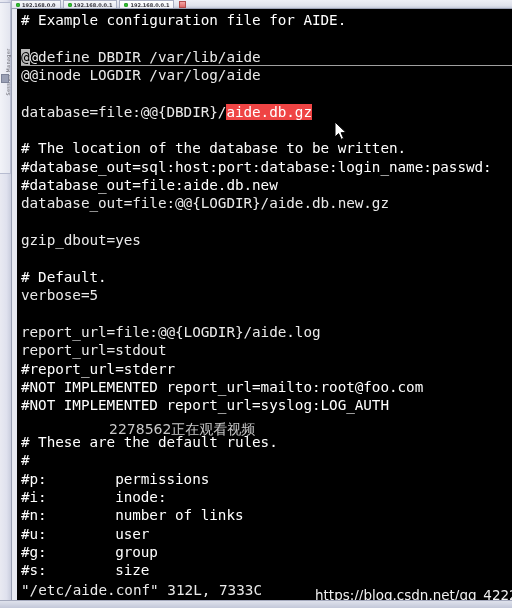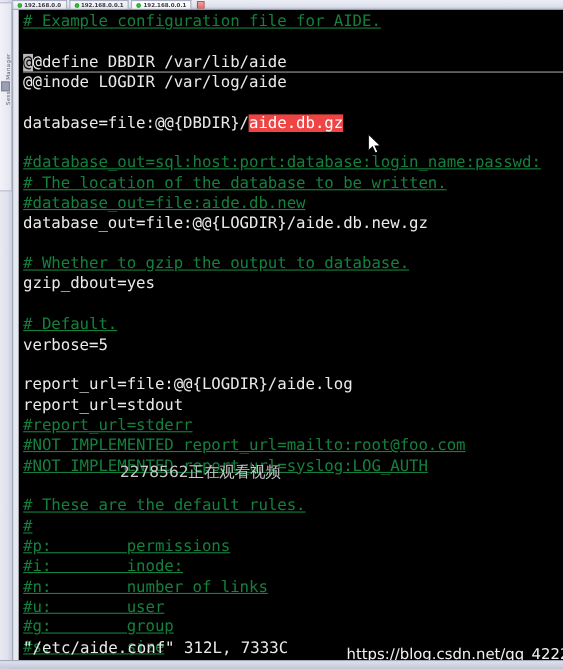--- a/index.html
+++ b/index.html
@@ -86,21 +86,21 @@
     position:absolute;left:4px;top:2px;right:0;bottom:0;
   }
   .line{
     height:18.35px;line-height:18.35px;
     font-family:"DejaVu Sans Mono", monospace;
     font-size:14.3px;
     white-space:pre;
     color:#e8e8e8;
     letter-spacing:-0.05px;
   }
-  .c-comment{color:#15803d;text-decoration:underline;}
+  .c-comment{color:#ffffff;}
   .c-plain{color:#eaeaea;}
   .sel{background:#ef4444;color:#ffffff;}
   .cursor-blk{background:#b9b9b9;color:#000000;}
   .cursorline{
     position:absolute;left:0;right:0;height:1px;background:#9f9f9f;
   }
 
   
   .statusline{
     position:absolute;left:4px;right:0;bottom:0;height:20px;line-height:20px;
@@ -165,26 +165,25 @@
   <div class="term-frame">
     <div class="term">
       <div class="term-inner" id="term-inner">
           <div class="line"><span class="c-comment"># Example configuration file for AIDE.</span></div>
           <div class="line">&nbsp;</div>
           <div class="line" style="position: relative;"><span class="c-plain"></span><span class="cursor-blk">@</span><span class="c-plain">@define DBDIR /var/lib/aide</span><div class="cursorline" style="bottom: 0px;"></div></div>
           <div class="line"><span class="c-plain">@@inode LOGDIR /var/log/aide</span></div>
           <div class="line">&nbsp;</div>
           <div class="line"><span class="c-plain">database=file:@@{DBDIR}/</span><span class="sel">aide.db.gz</span><span class="c-plain"></span></div>
           <div class="line">&nbsp;</div>
+          <div class="line"><span class="c-comment"># The location of the database to be written.</span></div>
           <div class="line"><span class="c-comment">#database_out=sql:host:port:database:login_name:passwd:</span></div>
-          <div class="line"><span class="c-comment"># The location of the database to be written.</span></div>
           <div class="line"><span class="c-comment">#database_out=file:aide.db.new</span></div>
           <div class="line"><span class="c-plain">database_out=file:@@{LOGDIR}/aide.db.new.gz</span></div>
           <div class="line">&nbsp;</div>
-          <div class="line"><span class="c-comment"># Whether to gzip the output to database.</span></div>
           <div class="line"><span class="c-plain">gzip_dbout=yes</span></div>
           <div class="line">&nbsp;</div>
           <div class="line"><span class="c-comment"># Default.</span></div>
           <div class="line"><span class="c-plain">verbose=5</span></div>
           <div class="line">&nbsp;</div>
           <div class="line"><span class="c-plain">report_url=file:@@{LOGDIR}/aide.log</span></div>
           <div class="line"><span class="c-plain">report_url=stdout</span></div>
           <div class="line"><span class="c-comment">#report_url=stderr</span></div>
           <div class="line"><span class="c-comment">#NOT IMPLEMENTED report_url=mailto:root@foo.com</span></div>
           <div class="line"><span class="c-comment">#NOT IMPLEMENTED report_url=syslog:LOG_AUTH</span></div>

